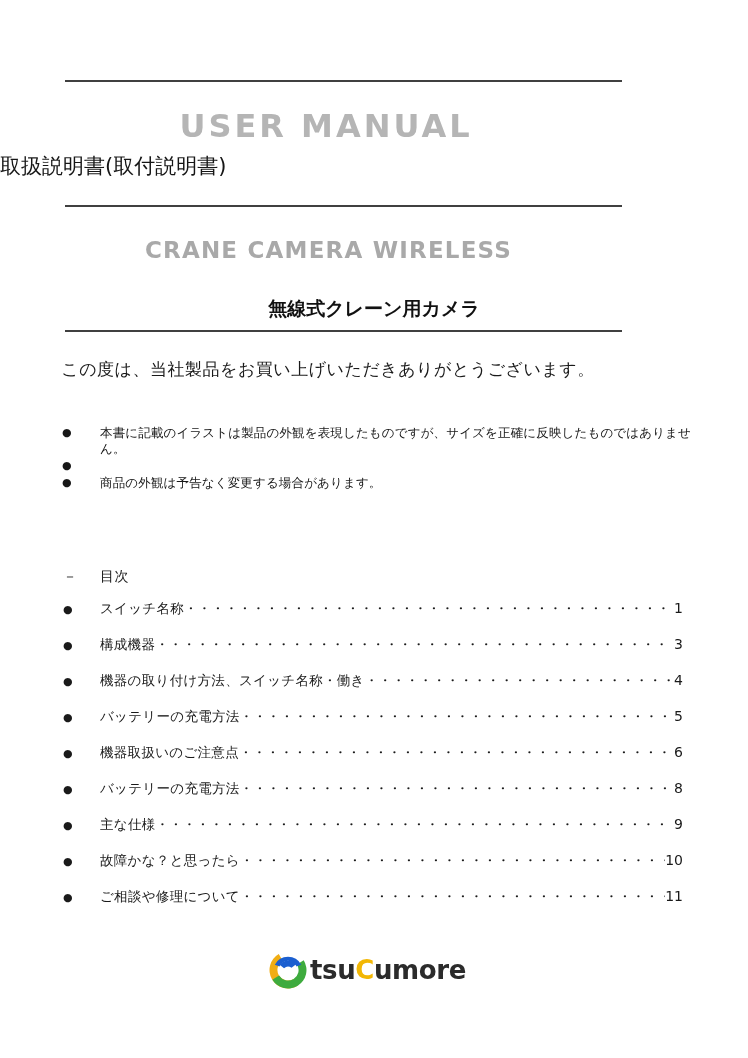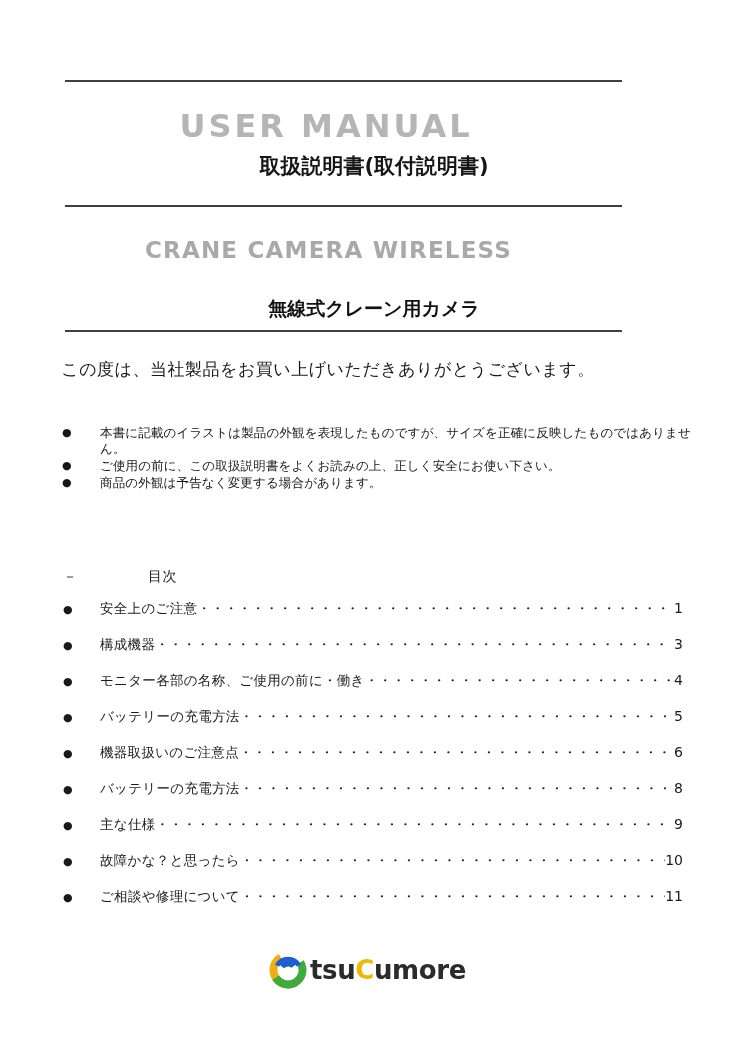--- a/index.html
+++ b/index.html
@@ -48,23 +48,23 @@
     letter-spacing: 3px;
     color: #b5b5b5;
     font-family: "DejaVu Sans", "Liberation Sans", sans-serif;
     line-height: 1.15;
   }
   .title-jp {
     position: absolute;
     top: 152px;
     left: 0;
     width: 748px;
-    text-align: center;
+    text-align: left;
     font-size: 21px;
-    font-weight: bold;
+    font-weight: normal;
     color: #161616;
     letter-spacing: 0px;
   }
 
   
   .product-en {
     position: absolute;
     top: 237px;
     left: 0;
     width: 657px;
@@ -141,21 +141,21 @@
     font-size: 14px;
     color: #1a1a1a;
     margin-bottom: 14px;
   }
   .toc-head-dash {
     flex: 0 0 100px;
     padding-left: 63px;
     box-sizing: border-box;
     font-size: 14px;
   }
-  .toc-head-label { letter-spacing: 0.5px; margin-left: 48px; }
+  .toc-head-label { letter-spacing: 0.5px; }
 
   .toc-row {
     display: flex;
     align-items: baseline;
     font-size: 13.5px;
     color: #1a1a1a;
     height: 36px;
   }
   .toc-bullet {
     flex: 0 0 100px;
@@ -228,52 +228,51 @@
 
   <div class="greeting">この度は、当社製品をお買い上げいただきありがとうございます。</div>
 
   <div class="notes">
     <div class="note-row">
       <span class="note-bullet">●</span>
       <span class="note-text">本書に記載のイラストは製品の外観を表現したものですが、サイズを正確に反映したものではありません。</span>
     </div>
     <div class="note-row">
       <span class="note-bullet">●</span>
-      <span class="note-text">ご使用の前に、この取扱説明書をよくお読みの上、正しく安全にお使い下さい。</span>
     </div>
     <div class="note-row">
       <span class="note-bullet">●</span>
       <span class="note-text">商品の外観は予告なく変更する場合があります。</span>
     </div>
   </div>
 
   <div class="toc">
 
     <div class="toc-head">
       <span class="toc-head-dash">－</span>
       <span class="toc-head-label">目次</span>
     </div>
 
     <div class="toc-row">
       <span class="toc-bullet">●</span>
-      <span class="toc-label">安全上のご注意</span>
+      <span class="toc-label">スイッチ名称</span>
       <span class="toc-dots">・・・・・・・・・・・・・・・・・・・・・・・・・・・・・・・・・・・・・・・・・・・・・・・・・・・・・・・・・・・・・・・・・・・・・・・・・・・・</span>
       <span class="toc-page">1</span>
     </div>
 
     <div class="toc-row">
       <span class="toc-bullet">●</span>
       <span class="toc-label">構成機器</span>
       <span class="toc-dots">・・・・・・・・・・・・・・・・・・・・・・・・・・・・・・・・・・・・・・・・・・・・・・・・・・・・・・・・・・・・・・・・・・・・・・・・・・・・</span>
       <span class="toc-page">3</span>
     </div>
 
     <div class="toc-row">
       <span class="toc-bullet">●</span>
-      <span class="toc-label">モニター各部の名称、ご使用の前に・働き</span>
+      <span class="toc-label">機器の取り付け方法、スイッチ名称・働き</span>
       <span class="toc-dots">・・・・・・・・・・・・・・・・・・・・・・・・・・・・・・・・・・・・・・・・・・・・・・・・・・・・・・・・・・・・・・・・・・・・・・・・・・・・</span>
       <span class="toc-page">4</span>
     </div>
 
     <div class="toc-row">
       <span class="toc-bullet">●</span>
       <span class="toc-label">バッテリーの充電方法</span>
       <span class="toc-dots">・・・・・・・・・・・・・・・・・・・・・・・・・・・・・・・・・・・・・・・・・・・・・・・・・・・・・・・・・・・・・・・・・・・・・・・・・・・・</span>
       <span class="toc-page">5</span>
     </div>

